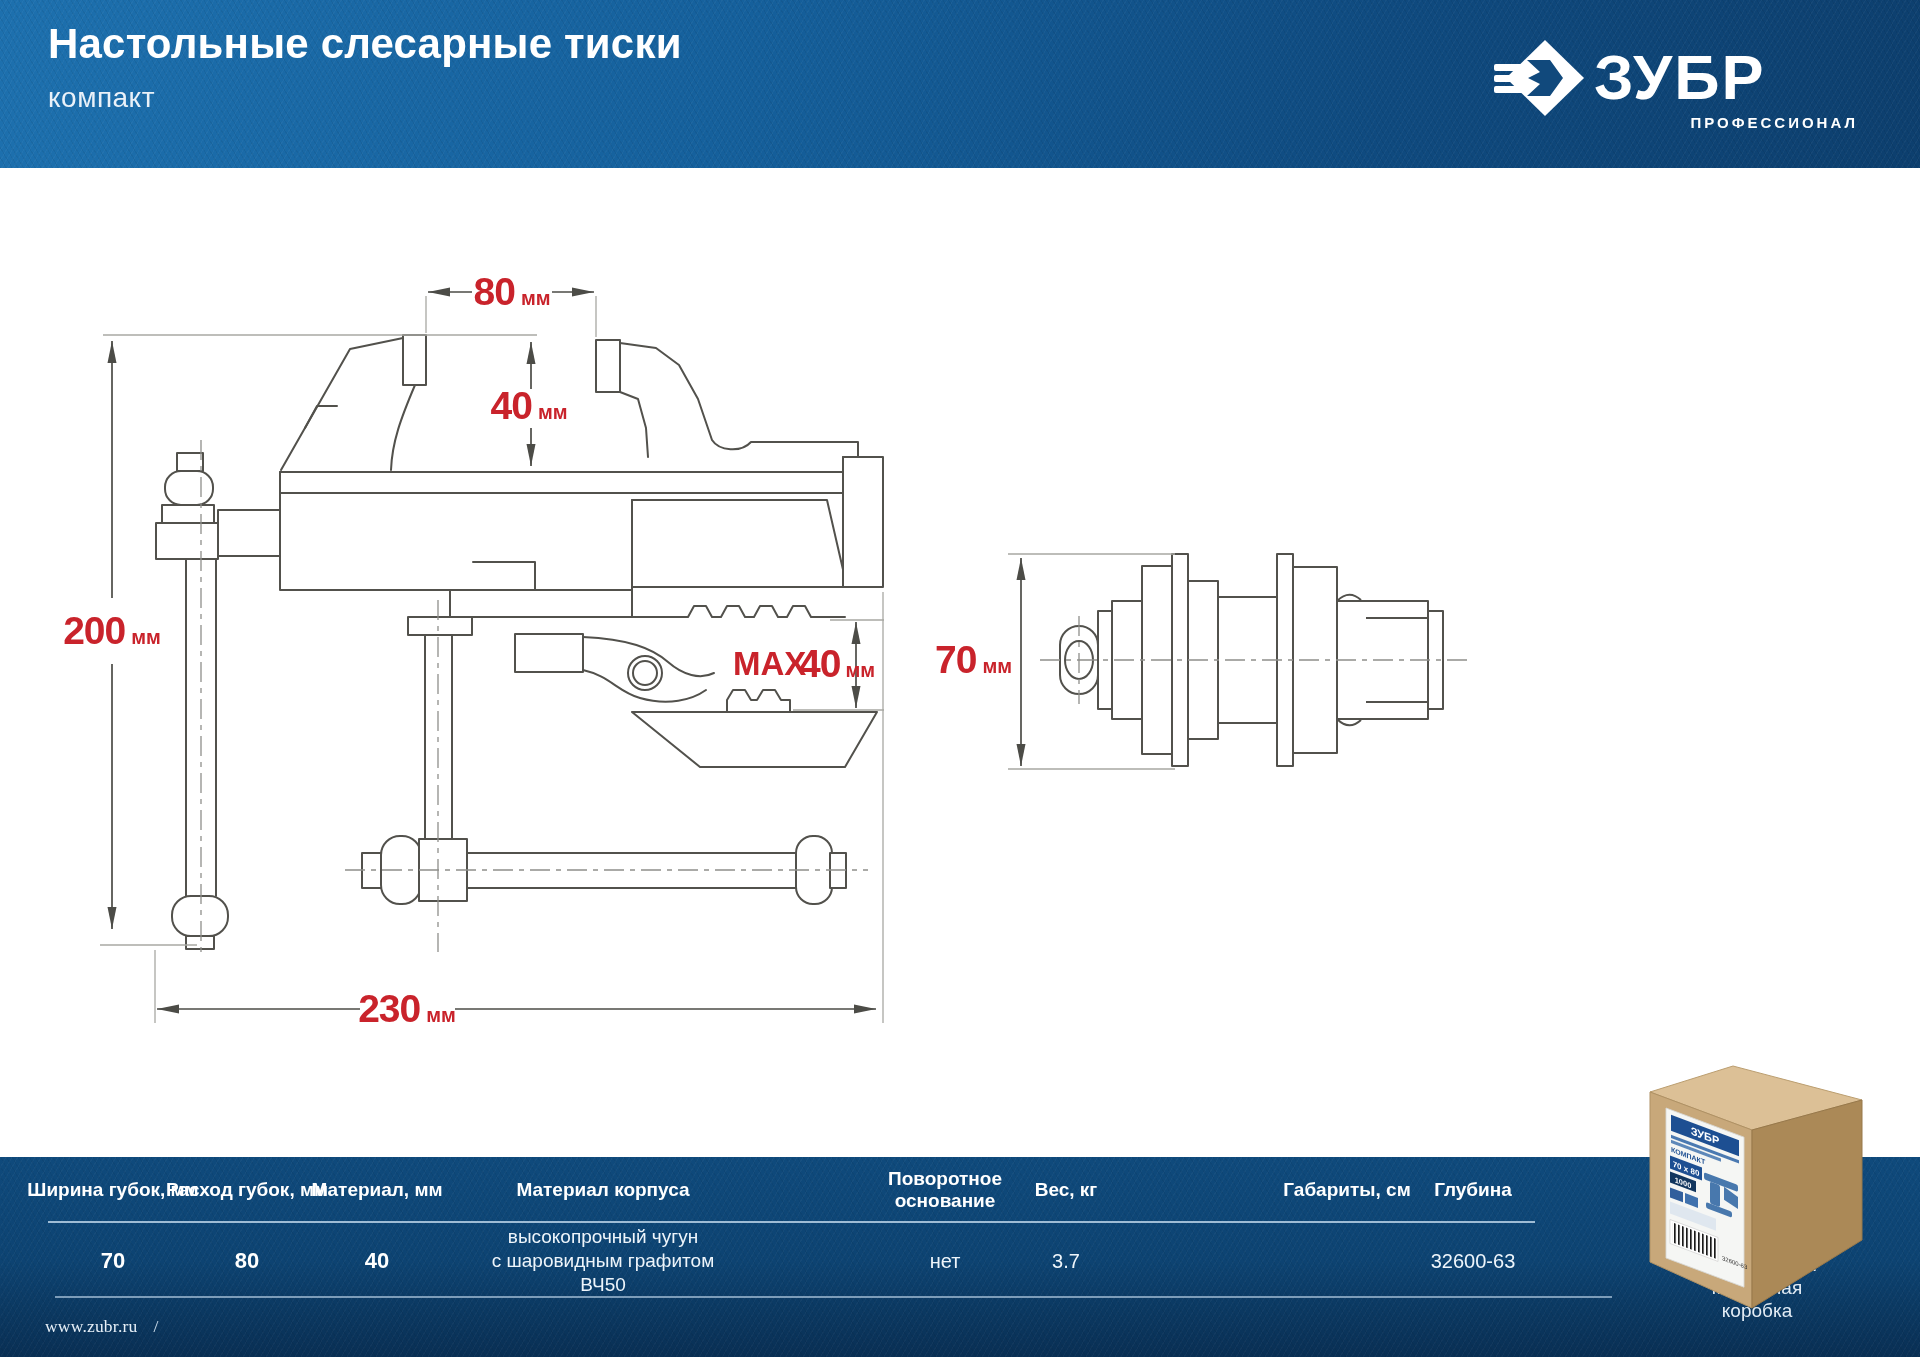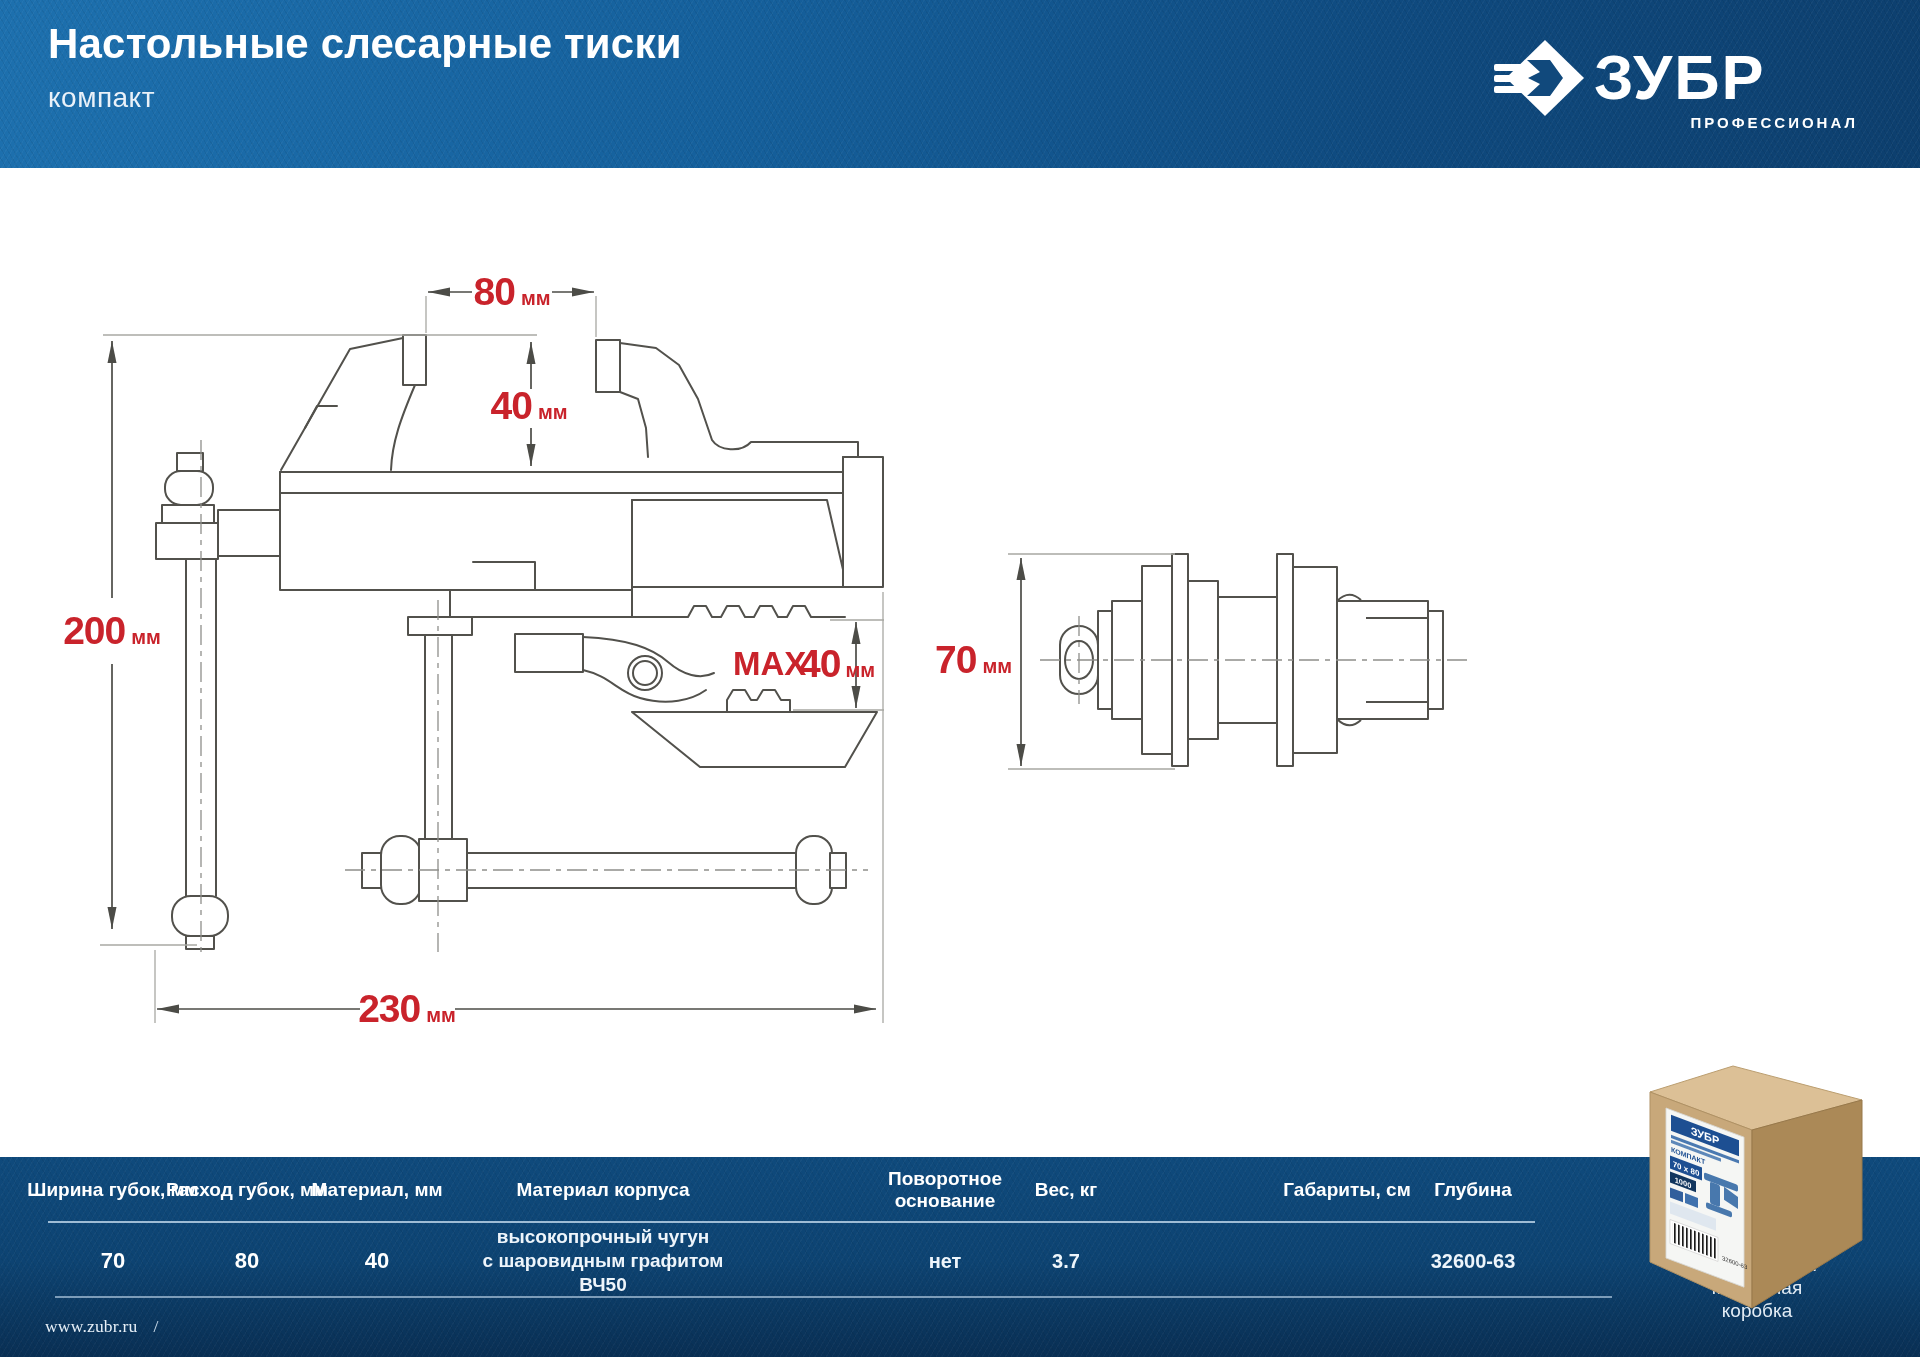--- a/index.html
+++ b/index.html
@@ -36,21 +36,21 @@
     position:absolute;left:0;top:1157px;width:1920px;height:200px;
     background:
       repeating-linear-gradient(120deg, rgba(255,255,255,.03) 0 1px, transparent 1px 5px),
       repeating-linear-gradient(60deg, rgba(0,0,0,.05) 0 1px, transparent 1px 5px),
       linear-gradient(180deg,#0f4a7c 0%,#0d4372 52%,#0b3962 76%,#092f54 100%);
   }
   .col{position:absolute;transform:translateX(-50%);text-align:center;}
   .col-h{top:0;height:66px;display:flex;align-items:center;justify-content:center;
          font-size:19px;font-weight:700;color:#ffffff;white-space:pre-line;line-height:22px;}
   .col-v{top:66px;height:76px;display:flex;align-items:center;justify-content:center;
-         font-size:20px;font-weight:700;color:#eef5fb;white-space:pre-line;line-height:24px;}
+         font-size:20px;font-weight:400;color:#eef5fb;white-space:pre-line;line-height:24px;}
   .col-v.bold{font-size:22px;font-weight:700;color:#ffffff;}
   .col-v.small{font-size:19px;}
   .rule{position:absolute;height:2px;background:rgba(200,222,240,.78);}
   .rule1{left:48px;top:64px;width:1487px;}
   .rule2{left:55px;top:139px;width:1557px;background:rgba(200,222,240,.6);}
   .footer-line{
     position:absolute;left:45px;top:152px;height:34px;display:flex;align-items:center;
     font-size:17.5px;color:#e7f0f8;letter-spacing:0.2px;font-family:Liberation Serif, serif;
   }
   .footer-line .sep{margin:0 16px;color:#cfe0ee;}

